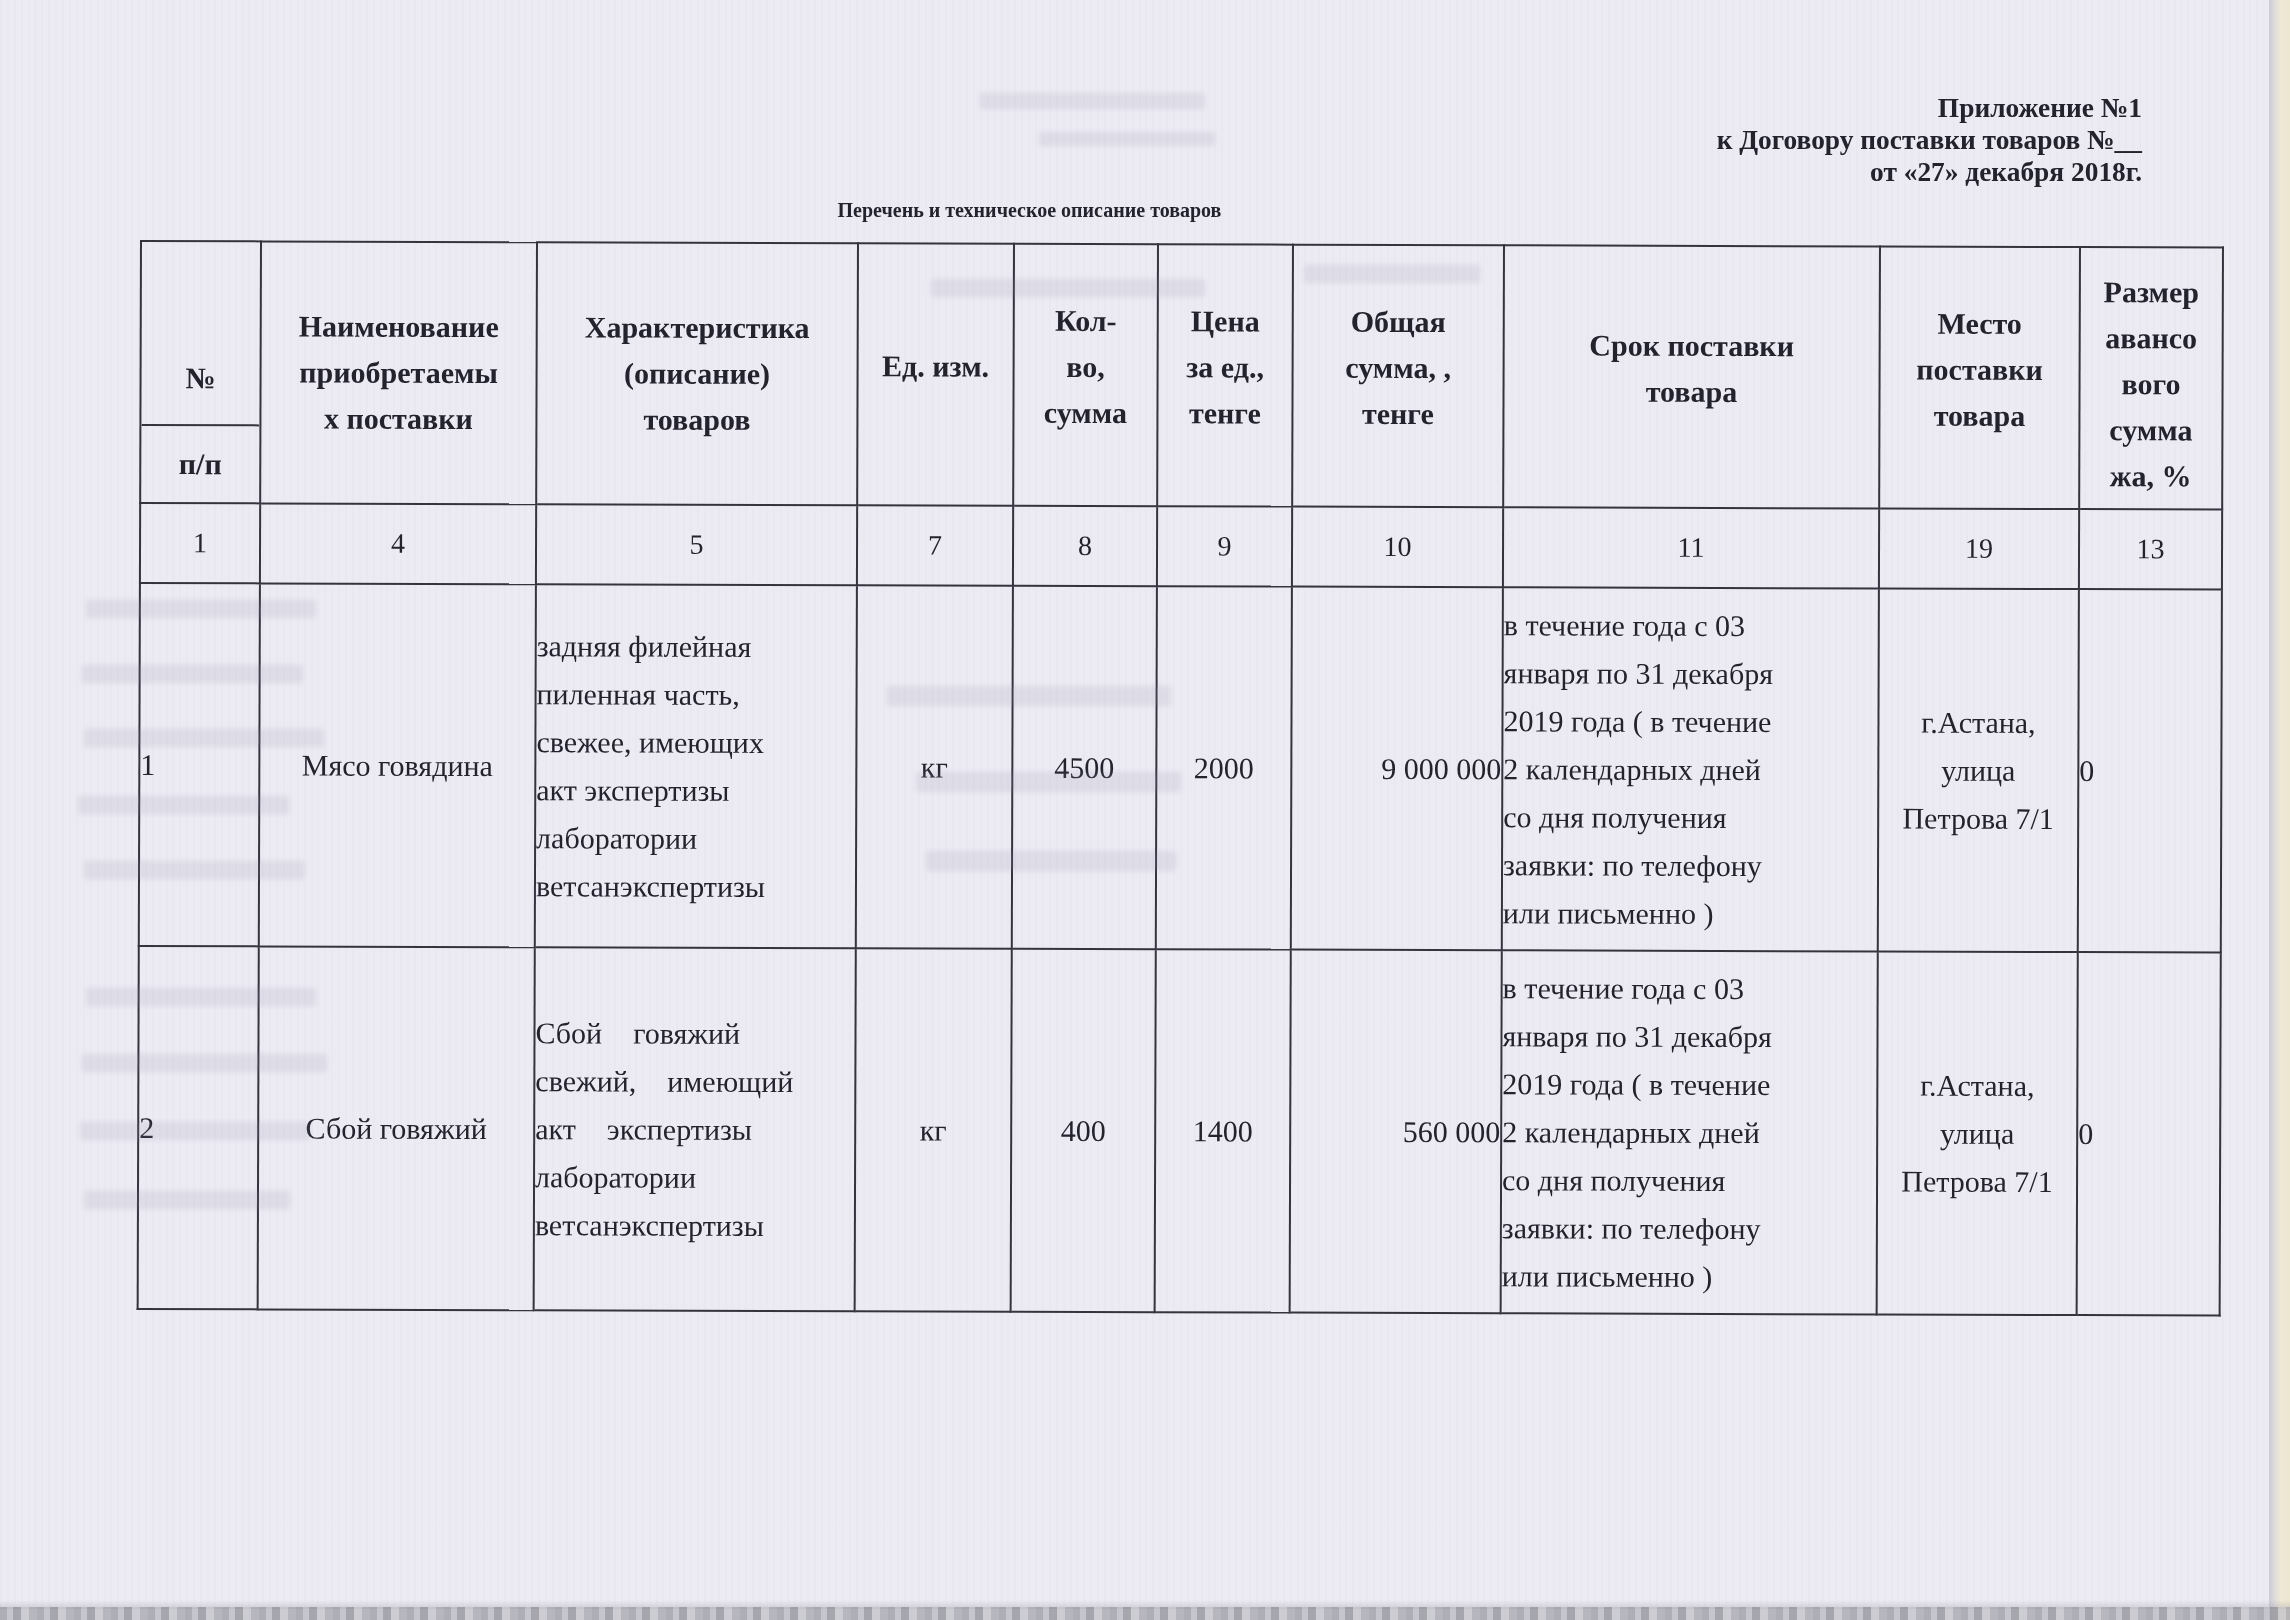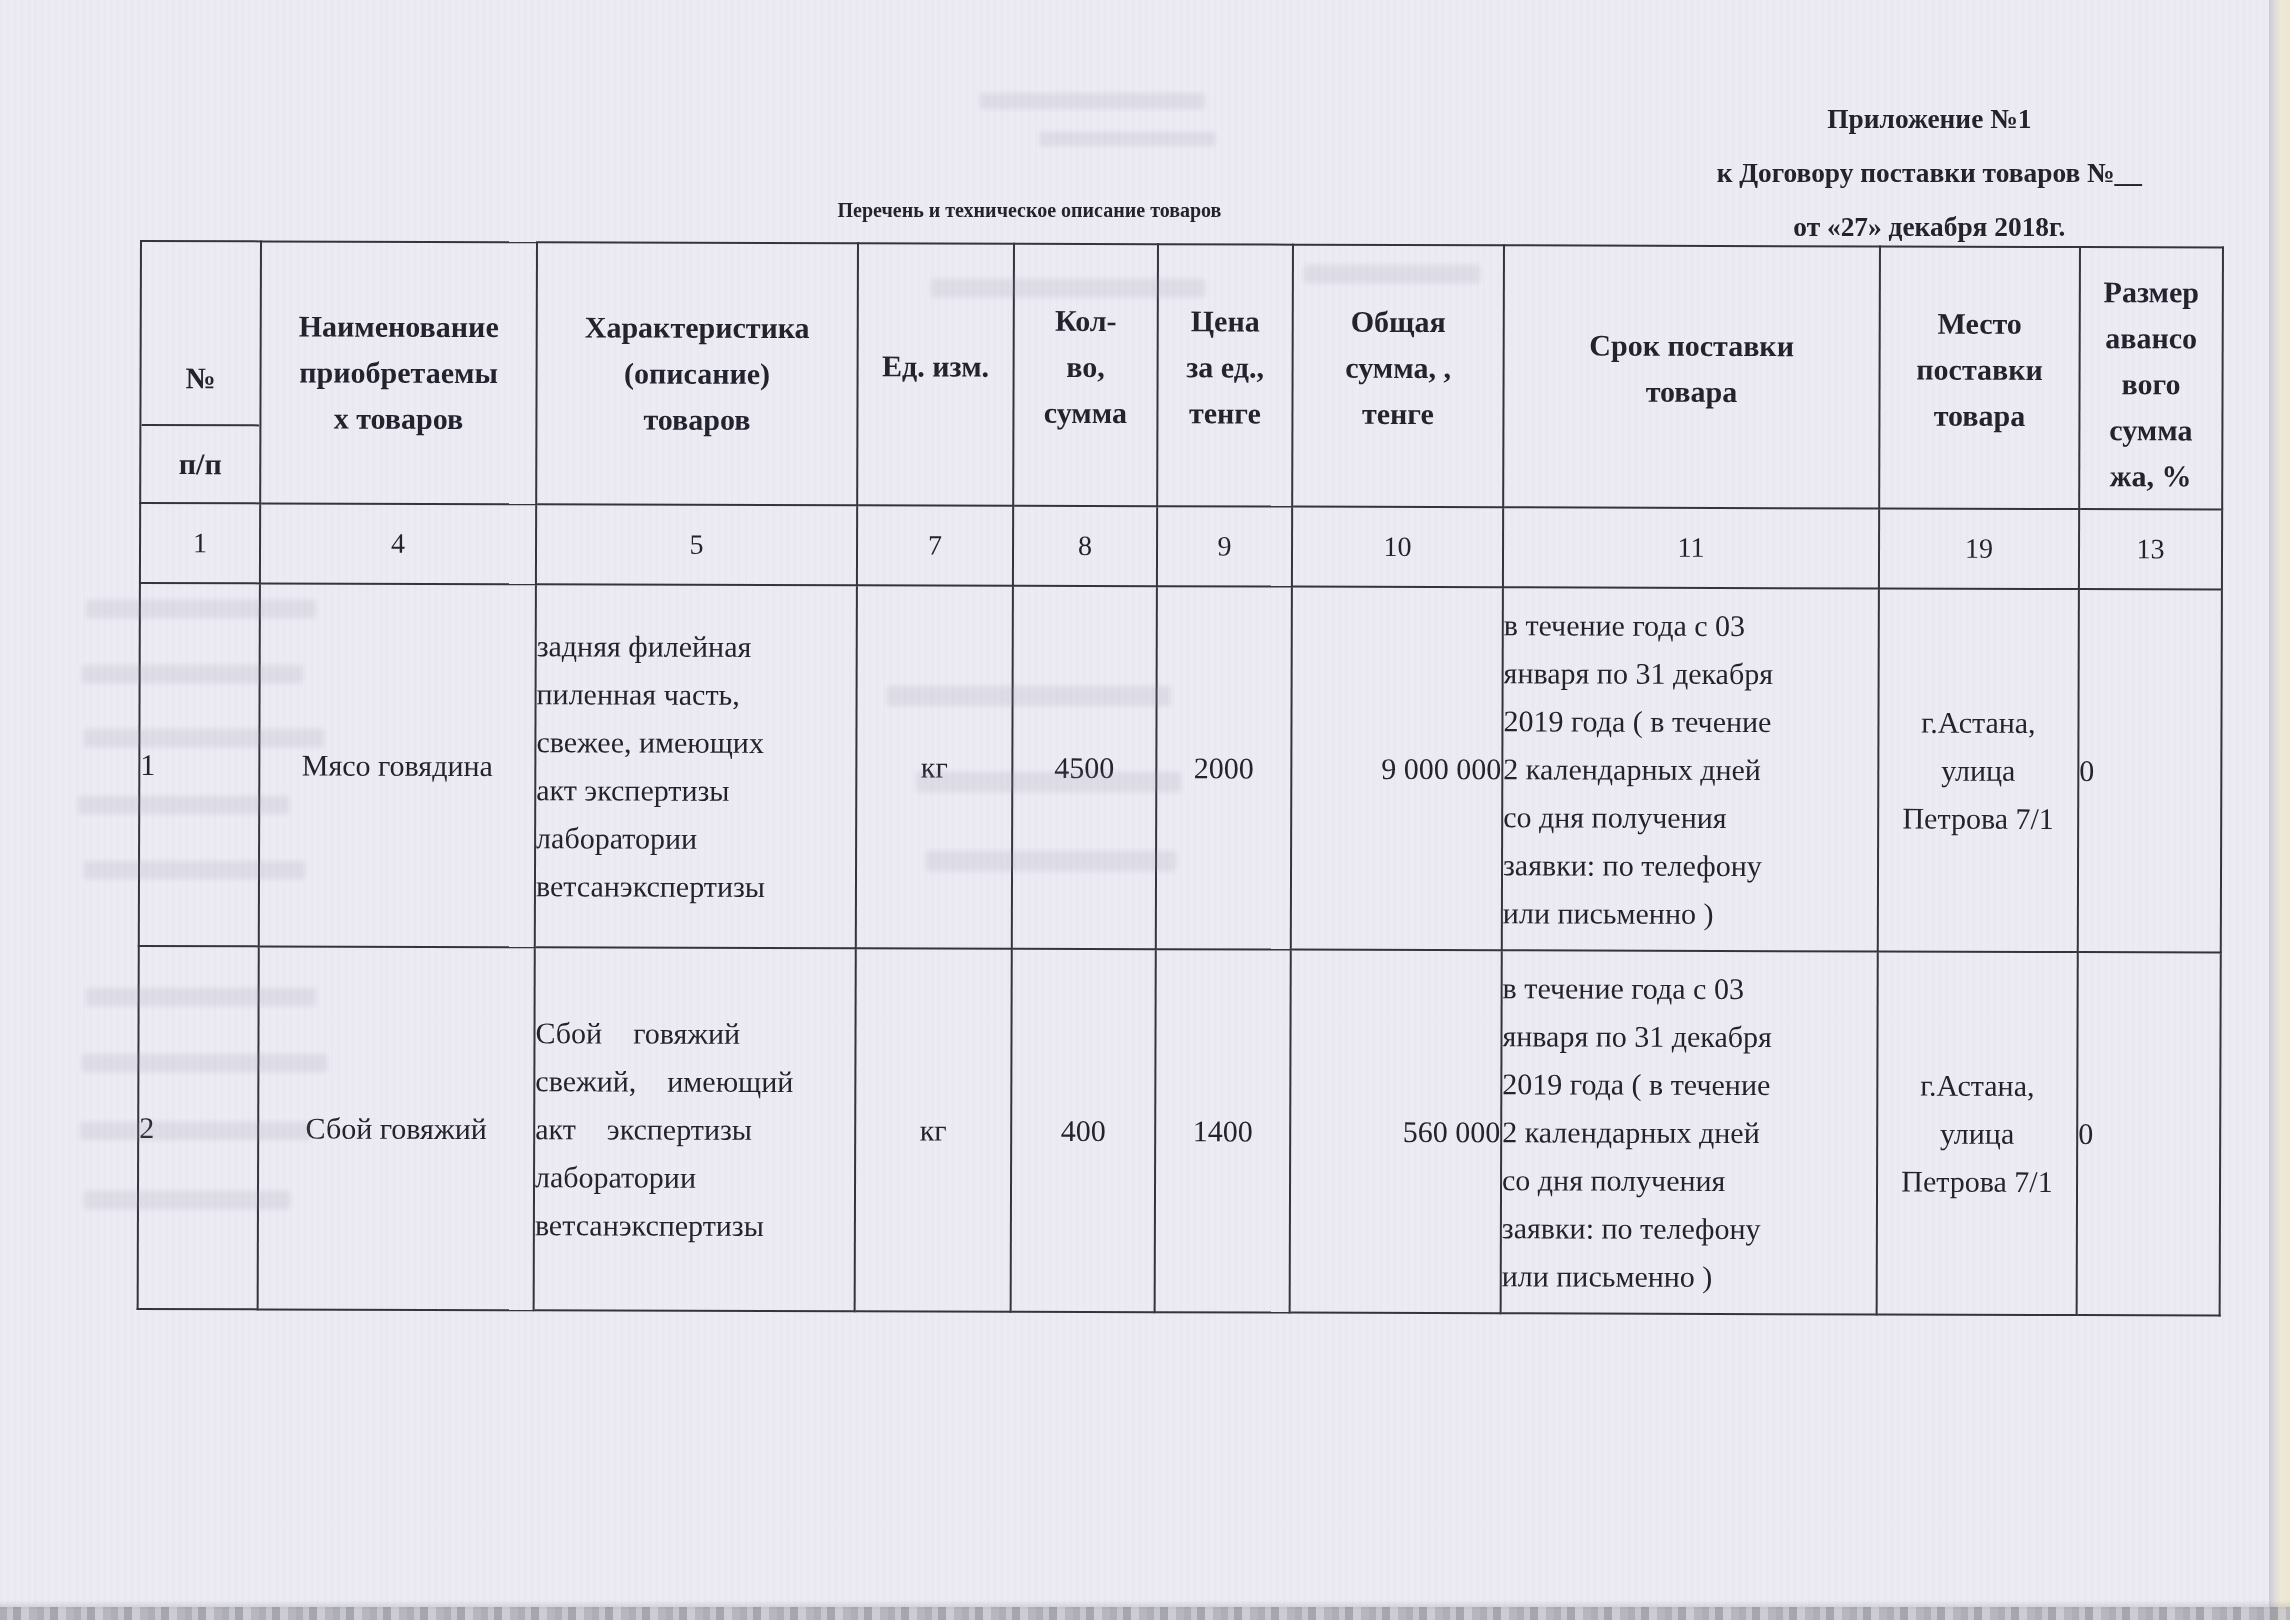--- a/index.html
+++ b/index.html
@@ -16,24 +16,24 @@
     background:
       repeating-linear-gradient(90deg, rgba(130,130,160,0.028) 0 2px, rgba(0,0,0,0) 2px 6.9px),
       #ecebf3;
   }
   .pre { white-space: pre-line; }
 
   
   .appendix {
     position: absolute;
     top: 92px; right: 149px;
-    text-align: center;
+    text-align: right;
     font-weight: bold;
     font-size: 27.4px;
-    line-height: 54px;
+    line-height: 32px;
   }
 
   
   .doc-title {
     position: absolute;
     top: 199px; left: 353px; width: 1353px;
     text-align: center;
     font-weight: bold;
     font-size: 20px;
   }
@@ -167,21 +167,21 @@
         <tr class="hdr">
           <th class="num-split">
             <div class="split-box">
               <div class="split-top">№</div>
               <div class="split-bottom">п/п</div>
             </div>
           </th>
           <th>
               <div class="pre">Наименование
 приобретаемы
-х товаров</div>
+х поставки</div>
             </th>
           <th>
               <div class="pre">Характеристика
 (описание)
 товаров</div>
             </th>
           <th class="va-b">
               <div class="pre">Ед. изм.</div>
             </th>
           <th class="va-b">

